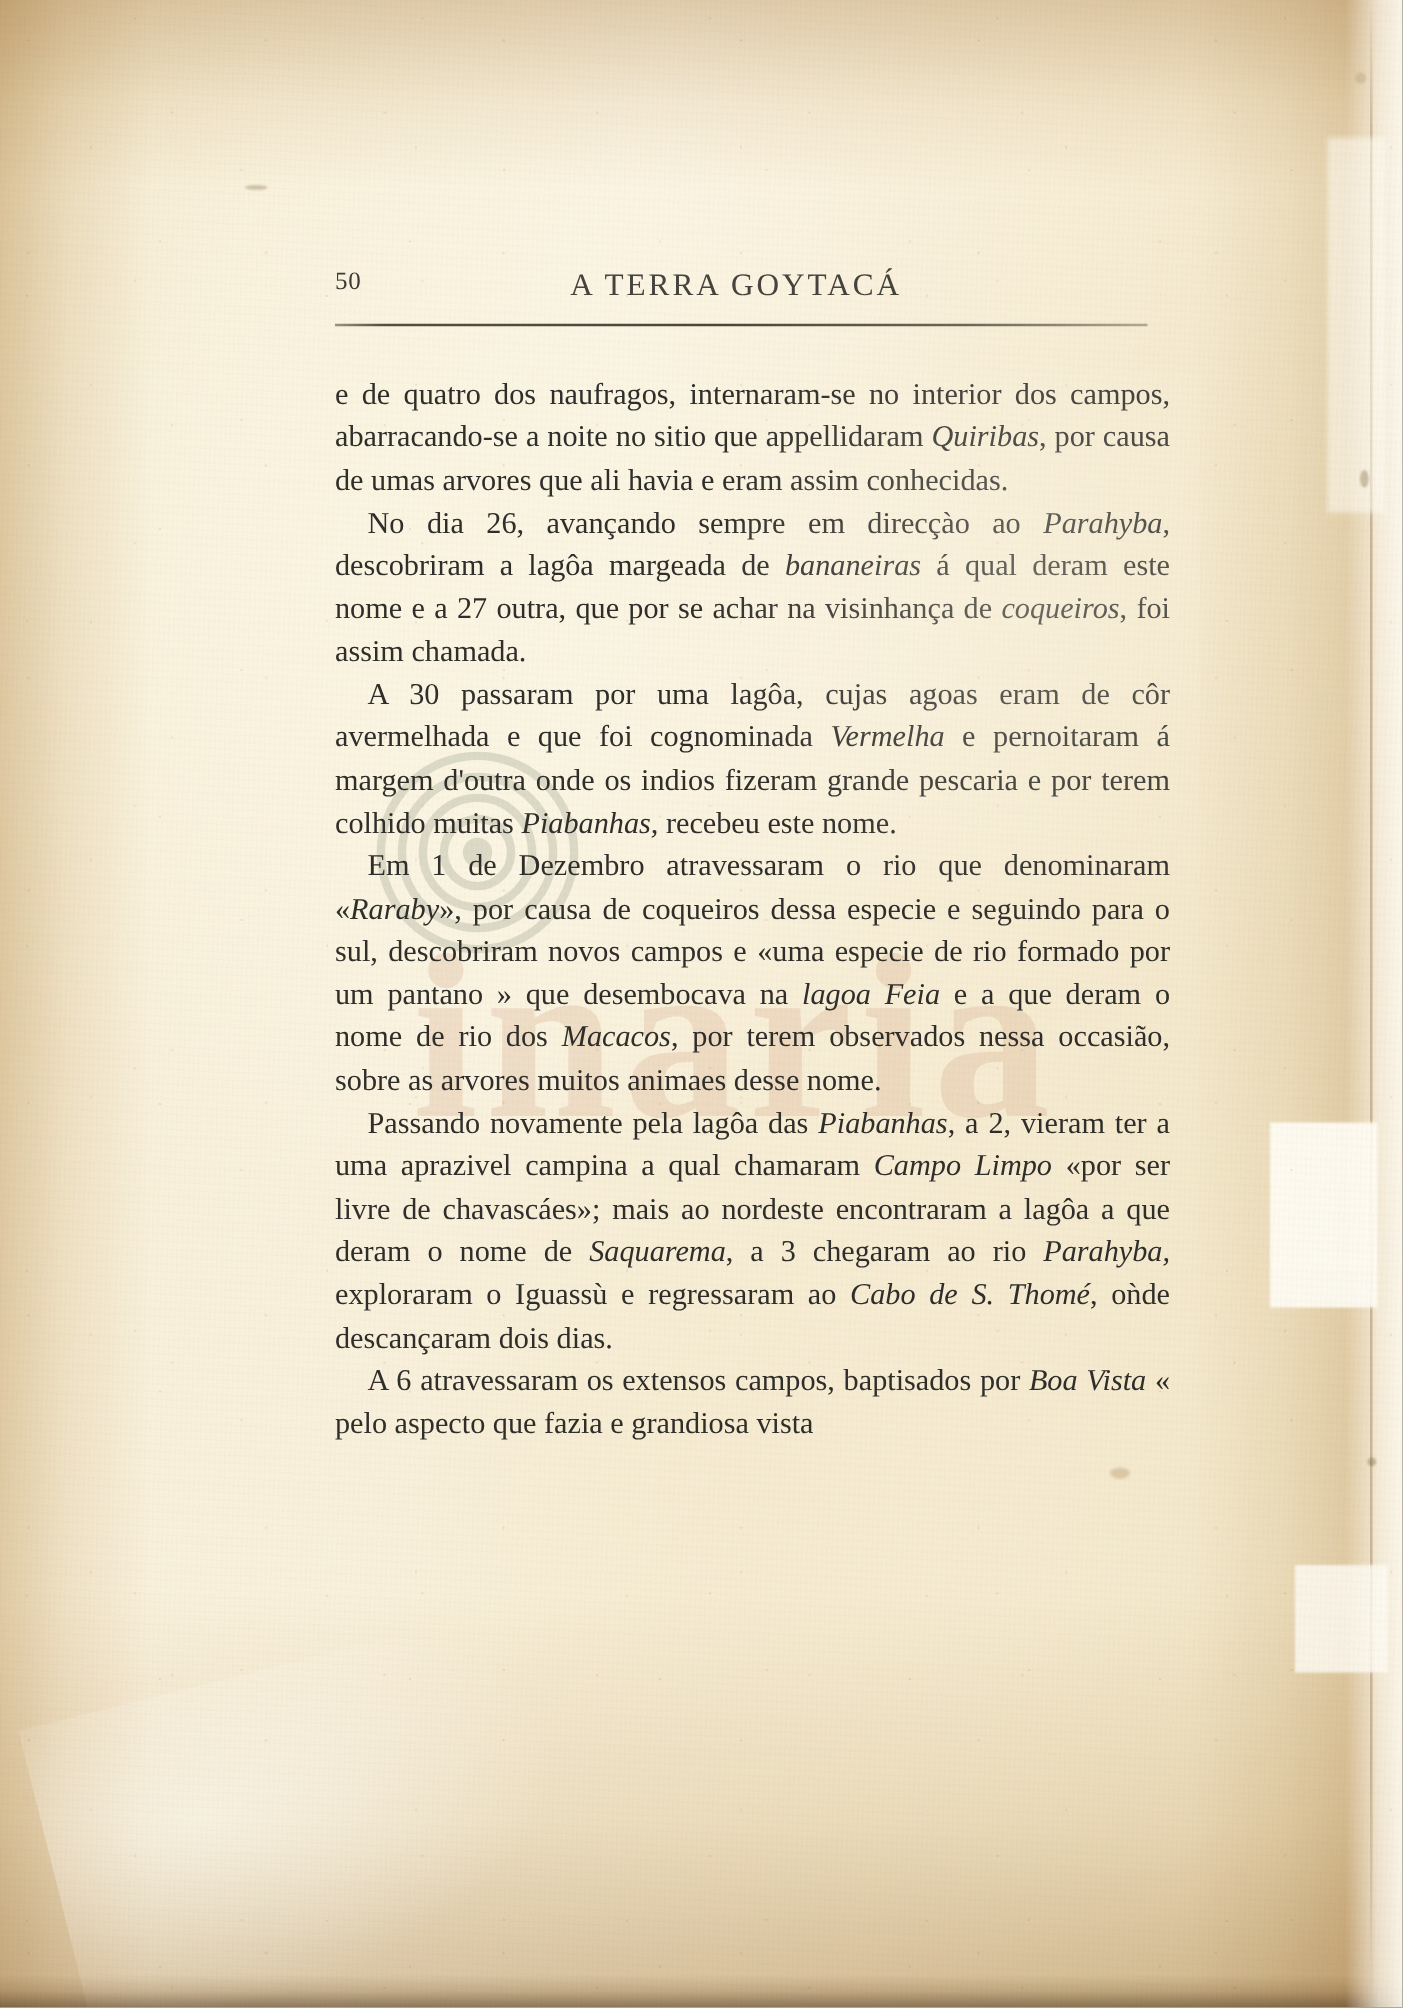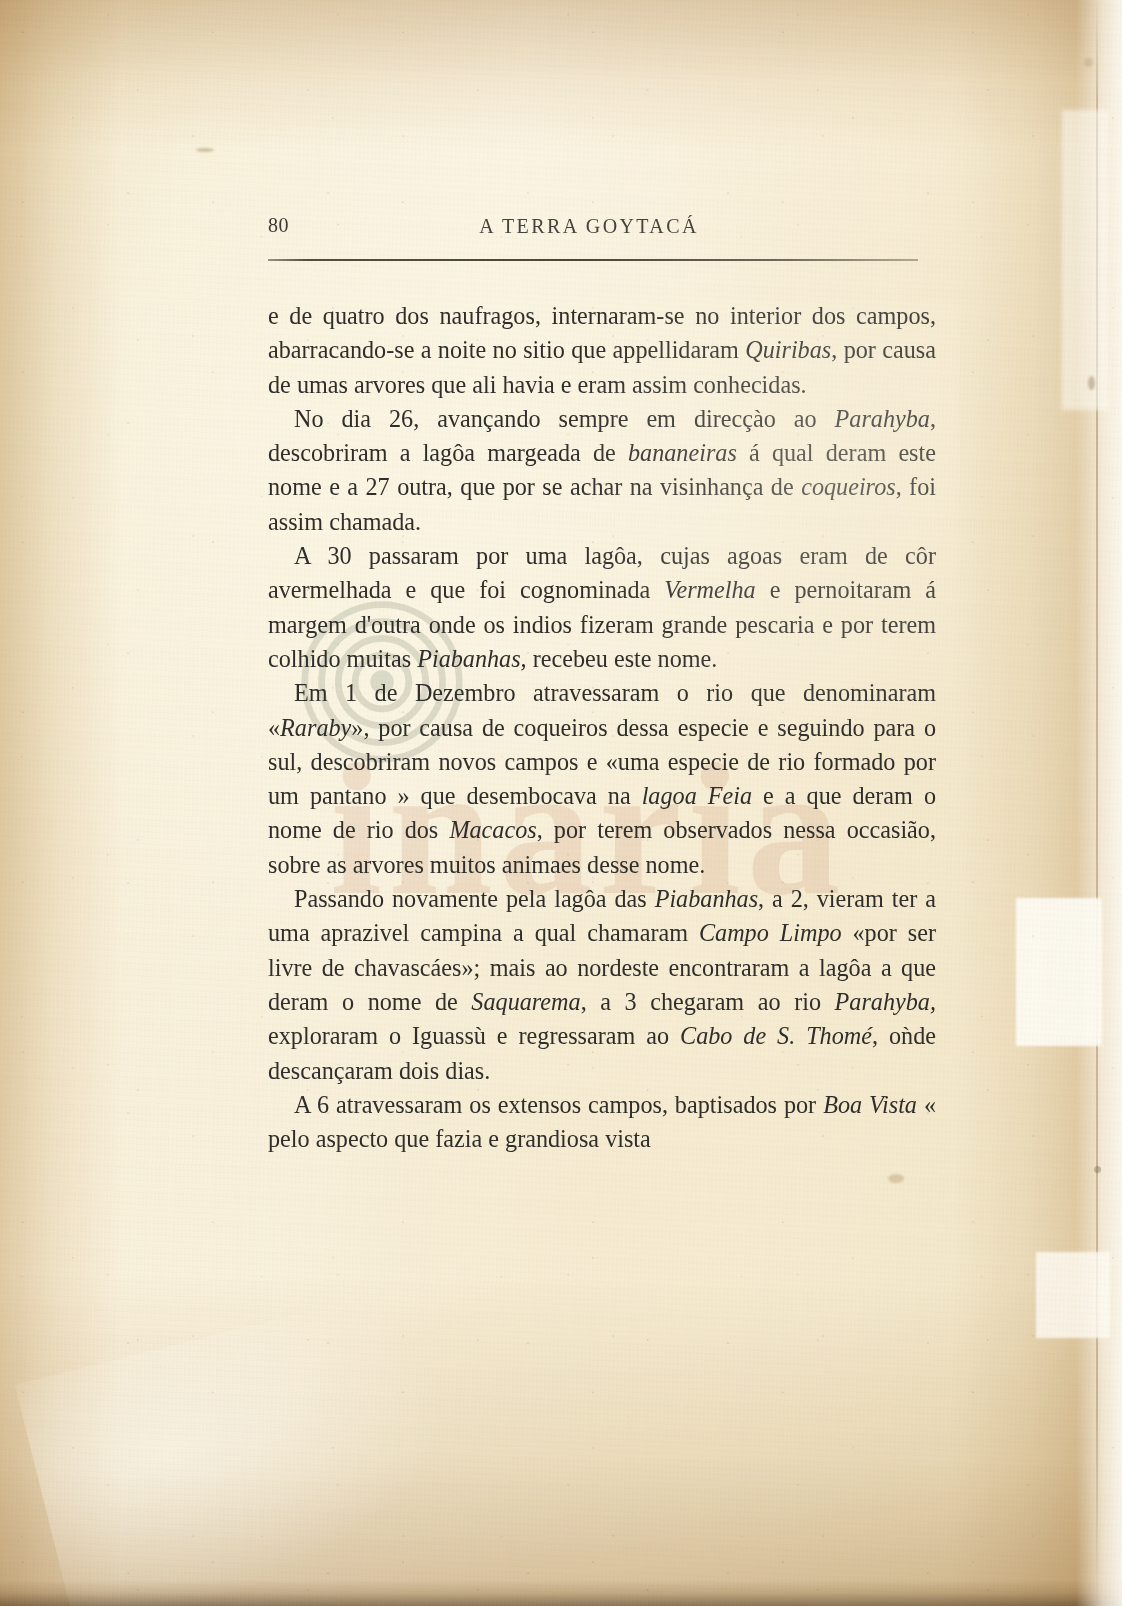--- a/index.html
+++ b/index.html
@@ -162,21 +162,21 @@
     position: absolute;
     left: 0; top: 0;
     font-size: 20px;
     color: #3b3a36;
     letter-spacing: .5px;
   }
   .runtitle {
     position: absolute;
     left: 0; right: 0; top: 1px;
     text-align: center;
-    font-size: 20px;
+    font-size: 25px;
     letter-spacing: 2.4px;
     color: #45433e;
     padding-right: 26px;
   }
   .rule {
     position: relative;
     margin-top: 11px;
     height: 2px;
     width: 650px;
     background: linear-gradient(90deg,
@@ -252,21 +252,21 @@
     </svg>
     <div class="wm-word">inaria</div>
   </div>
 
   <div class="grain"></div>
   <div class="speckle"></div>
 
   <div class="content">
 
     <div class="runhead">
-      <div class="folio">80</div>
+      <div class="folio">50</div>
       <div class="runtitle">A TERRA GOYTACÁ</div>
     </div>
 
     <div class="rule"></div>
 
     <div class="body" id="body-text">
         <p><span>e de quatro dos naufragos, internaram-se no interior dos campos, abarracando-se a noite no sitio que appellidaram </span><i>Quiribas</i><span>, por causa de umas arvores que ali havia e eram assim conhecidas.</span></p>
         <p class="indent"><span>No dia 26, avançando sempre em direcçào ao </span><i>Parahyba</i><span>, descobriram a lagôa margeada de </span><i>bananeiras</i><span> á qual deram este nome e a 27 outra, que por se achar na visinhança de </span><i>coqueiros</i><span>, foi assim chamada.</span></p>
         <p class="indent"><span>A 30 passaram por uma lagôa, cujas agoas eram de côr avermelhada e que foi cognominada </span><i>Vermelha</i><span> e pernoitaram á margem d'outra onde os indios fizeram grande pescaria e por terem colhido muitas </span><i>Piabanhas,</i><span> recebeu este nome.</span></p>
         <p class="indent"><span>Em 1 de Dezembro atravessaram o rio que denominaram «</span><i>Raraby</i><span>», por causa de coqueiros dessa especie e seguindo para o sul, descobriram novos campos e «uma especie de rio formado por um pantano » que desembocava na </span><i>lagoa Feia</i><span> e a que deram o nome de rio dos </span><i>Macacos</i><span>, por terem observados nessa occasião, sobre as arvores muitos animaes desse nome.</span></p>

